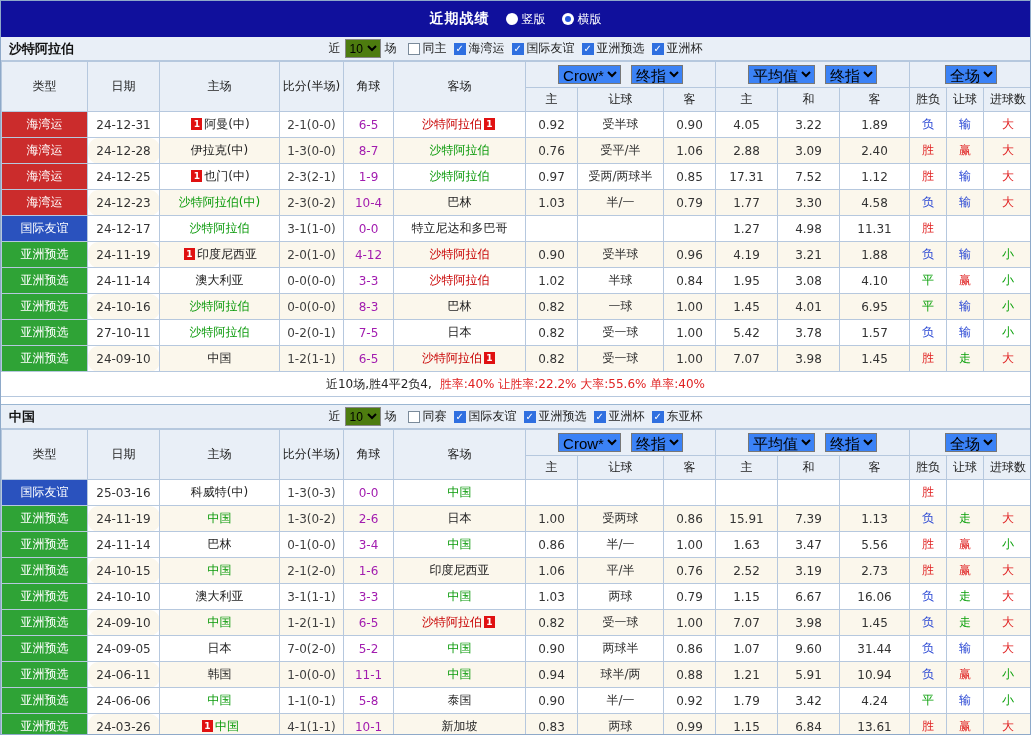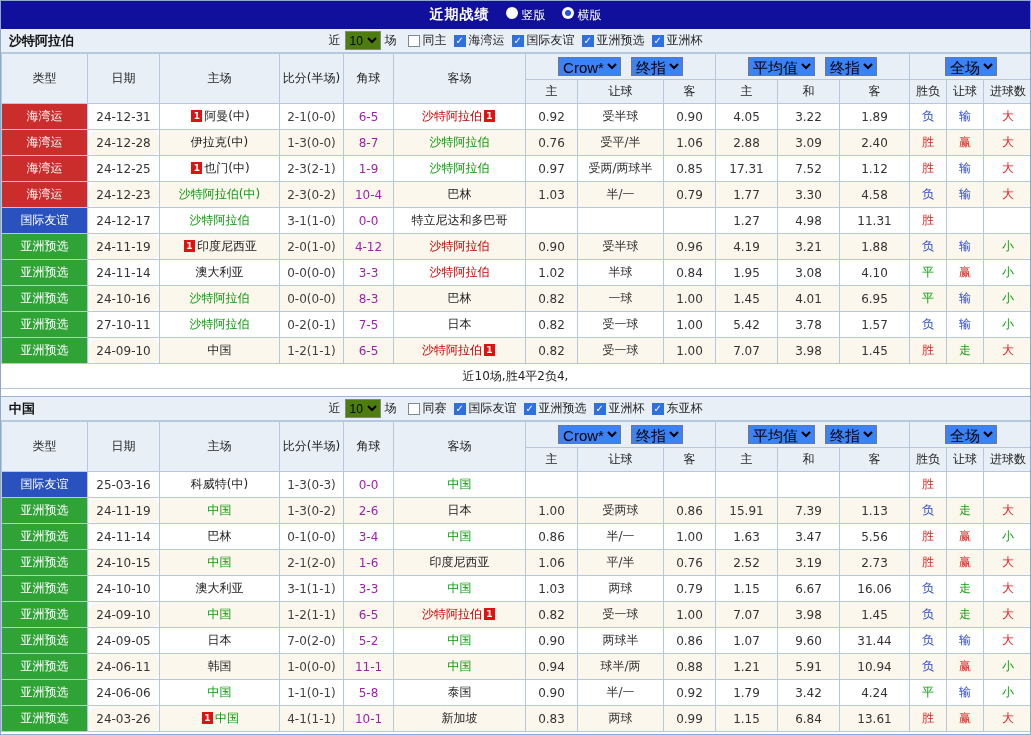--- a/index.html
+++ b/index.html
@@ -1,20 +1,20 @@
 <!DOCTYPE html>
 <html><head>
 <meta charset="utf-8">
 <style>
   html,body{margin:0;padding:0;}
   body{font-family:"DejaVu Sans","Liberation Sans",sans-serif;font-size:12px;color:#222;background:#fff;}
   .page{width:1031px;height:735px;border:1px solid #8ea9c9;background:#fff;overflow:hidden;box-sizing:border-box;}
-  .titlebar{height:28px;background:#10109c;display:flex;align-items:center;justify-content:center;gap:16px;color:#fff;}
+  .titlebar{height:36px;background:#10109c;display:flex;align-items:center;justify-content:center;gap:16px;color:#fff;}
   .titlebar .title{font-weight:bold;font-size:14px;letter-spacing:1px;}
-  .radio-item{display:inline-flex;align-items:flex-start;gap:4px;cursor:pointer;font-size:12px;color:#fff;}
+  .radio-item{display:inline-flex;align-items:center;gap:4px;cursor:pointer;font-size:12px;color:#fff;}
   .radio{width:12px;height:12px;background:#fff;border-radius:50%;position:relative;display:inline-block;}
   .radio.on::after{content:"";position:absolute;left:3px;top:3px;width:6px;height:6px;background:#2255dd;border-radius:50%;}
   .section + .section{margin-top:7px;border-top:1px solid #9ab6d2;}
   .section-head{position:relative;height:23px;background:#e9eff7;border-bottom:1px solid #b6c8de;display:flex;align-items:center;justify-content:center;}
   .team-name{position:absolute;left:8px;font-weight:bold;font-size:13px;color:#111;}
   .filters{display:flex;align-items:center;gap:4px;}
   .filters select{height:19px;font-size:12px;border:1px solid #888;background:#4d7c0f;}
   .cb-row{display:inline-flex;align-items:center;}
   .cb-item{display:inline-flex;align-items:center;gap:3px;margin-left:7px;cursor:pointer;}
   .cb{width:12px;height:12px;border:1px solid #7a8a9a;background:#fff;display:inline-block;position:relative;box-sizing:border-box;}
@@ -312,20 +312,21 @@
             <td class="num">3.98</td>
             <td class="num">1.45</td>
             <td class="res c-red">胜</td>
             <td class="res c-green">走</td>
             <td class="res c-red">大</td>
           </tr>
         </tbody>
     </table>
     <div class="summary">
       <span>近10场,胜4平2负4,</span>
+      <span class="red">胜率:40% 让胜率:22.2% 大率:55.6% 单率:40%</span>
     </div>
   </div>
 
   <div class="section">
     <div class="section-head">
       <span class="team-name">中国</span>
       <div class="filters">
         <span>近</span>
         <select><option>10</option></select>
         <span>场</span>

